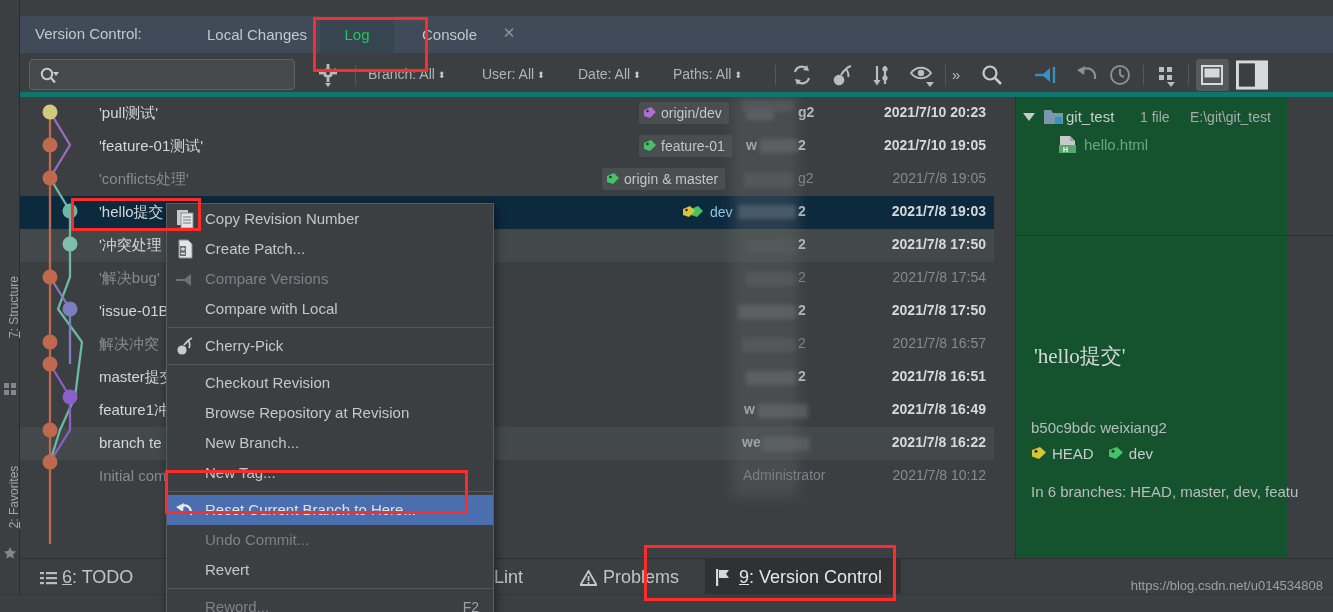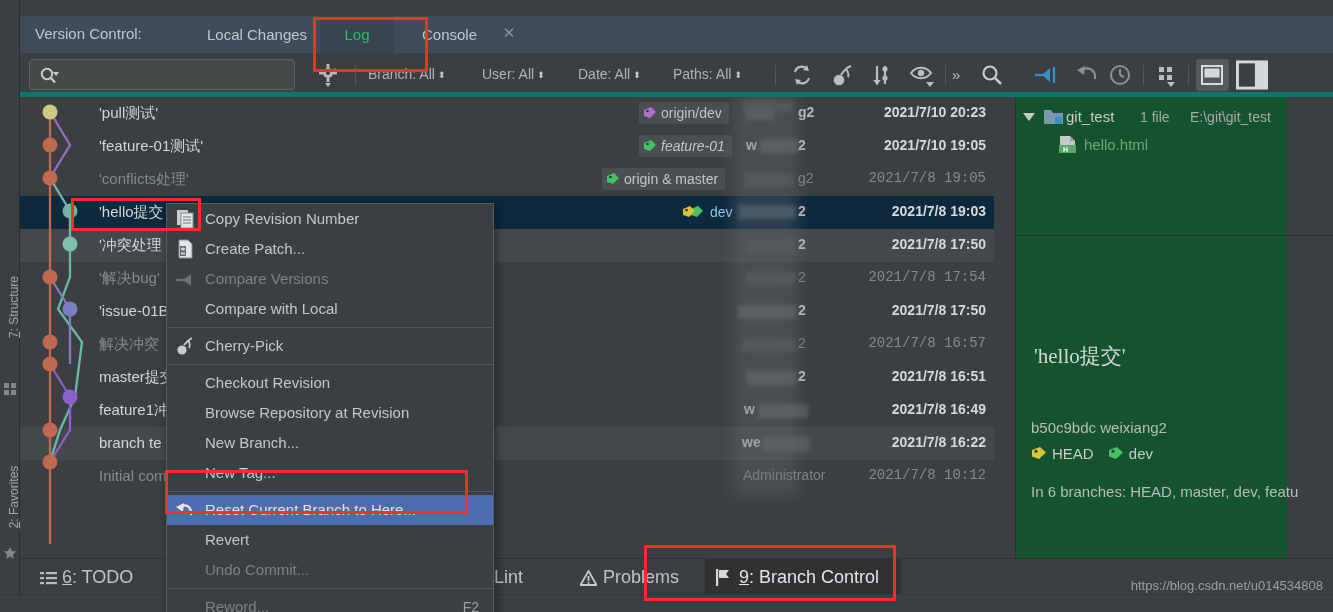--- a/index.html
+++ b/index.html
@@ -109,21 +109,21 @@
   .subject.dim { color: #868b8e; }
   .author {
     position: absolute; top: 8px; font-size: 14px;
     color: #b5babd; white-space: nowrap; text-align: right;
   }
   .author.dim { color: #7e8488; }
   .date {
     position: absolute; right: 8px; top: 7px; font-size: 14px;
     color: #d6d9db; font-weight: bold; white-space: nowrap;
   }
-  .date.dim { color: #868b8e; font-weight: normal; font-family: Liberation Mono, monospace; }
+  .date.dim { color: #868b8e; font-weight: normal; }
   .reflabel {
     position: absolute; top: 5px; height: 22px; line-height: 22px;
     background: #4a4e50; border-radius: 2px; padding: 0 7px 0 4px;
     font-size: 14px; color: #c2c6c9; white-space: nowrap;
   }
   .reflabel.plain { background: none; }
   .tagdot { display: inline-block; vertical-align: -2px; margin-right: 4px; }
 
   
   .redact {
@@ -398,21 +398,21 @@
           <polygon points="1,4 8,1 13,6 7,12 1,10" fill="#b06fd0"></polygon>
             <circle cx="4.5" cy="5" r="1.3" fill="#2f3133"></circle>
         </svg><span>origin/dev</span>
       </div>
       <div class="redact" style="left:726px; top:8px;  width:28px; height:15px;"></div>
       <div class="redact dark" style="left:722px; top:3px; width:52px; height:12px;"></div>
       <div class="author" style="left:778px; top:7px; font-weight:bold;">g2</div>
       <div class="date" style="top:7px;text-align:center;">2021/7/10 20:23</div>
 
       <div class="subject bold" style="top:40px;">'feature-01测试'</div>
-      <div class="reflabel" style="left:619px; top:38px;font-style:italic;">
+      <div class="reflabel" style="left:619px; top:38px;">
         <svg class="tagdot" width="14" height="14" viewBox="0 0 14 14">
           <polygon points="1,4 8,1 13,6 7,12 1,10" fill="#44c265"></polygon>
             <circle cx="4.5" cy="5" r="1.3" fill="#2f3133"></circle>
         </svg><span>feature-01</span>
       </div>
       <div class="author" style="left:726px; top:40px; font-weight:bold;">w</div>
       <div class="redact" style="left:740px; top:42px; width:38px; height:14px;"></div>
       <div class="author" style="left:778px; top:40px; font-weight:bold;">2</div>
       <div class="date" style="top:40px;">2021/7/10 19:05</div>
 
@@ -584,25 +584,25 @@
       <span>New Tag...</span>
     </div>
     <div class="msep"></div>
     <div class="mi hl">
       <svg class="mi-icon" viewBox="0 0 20 20">
         <path d="M5 7 C11 3, 17 7, 16 15" fill="none" stroke="#e4e8ea" stroke-width="2.2"></path>
         <polygon points="1,7 9,3 8,12" fill="#e4e8ea"></polygon>
       </svg>
       <span>Reset Current Branch to Here...</span>
     </div>
-    <div class="mi">
-      <span>Revert</span>
-    </div>
     <div class="mi dim">
       <span>Undo Commit...</span>
+    </div>
+    <div class="mi">
+      <span>Revert</span>
     </div>
     <div class="msep"></div>
     <div class="mi dim">
       <span>Reword...</span>
       <span class="accel">F2</span>
     </div>
 
   </div>
 
   <div class="statusbar">
@@ -627,21 +627,21 @@
       <svg style="display:inline-block; vertical-align:-3px; width:17px; height:16px; margin-right:6px;" viewBox="0 0 17 16">
         <polygon points="8.5,1 16.5,15 0.5,15" fill="none" stroke="#c5c9cc" stroke-width="1.8"></polygon>
         <rect x="7.6" y="6" width="1.8" height="5" fill="#c5c9cc"></rect>
         <rect x="7.6" y="12" width="1.8" height="1.8" fill="#c5c9cc"></rect>
       </svg><span>Problems</span>
     </div>
     <div class="sb-item sel" style="left:685px; width:196px;">
       <svg style="display:inline-block; vertical-align:-3px; width:16px; height:17px; margin-right:8px;" viewBox="0 0 16 17">
         <rect x="1" y="0" width="2.2" height="17" fill="#d6d9db"></rect>
         <polygon points="4,1 14,1 11,5 14,9 4,9" fill="#d6d9db"></polygon>
-      </svg><span class="num">9</span><span>: Branch Control</span>
+      </svg><span class="num">9</span><span>: Version Control</span>
     </div>
   </div>
   <div class="bottom-strip"></div>
   <div class="watermark">https://blog.csdn.net/u014534808</div>
 
   <div class="redbox" style="left:313px; top:17px;  width:115px; height:55px;"></div>
   <div class="redbox" style="left:71px;  top:198px; width:130px; height:33px;"></div>
   <div class="redbox" style="left:165px; top:470px; width:303px; height:44px;"></div>
   <div class="redbox" style="left:644px; top:545px; width:252px; height:56px;"></div>
 

